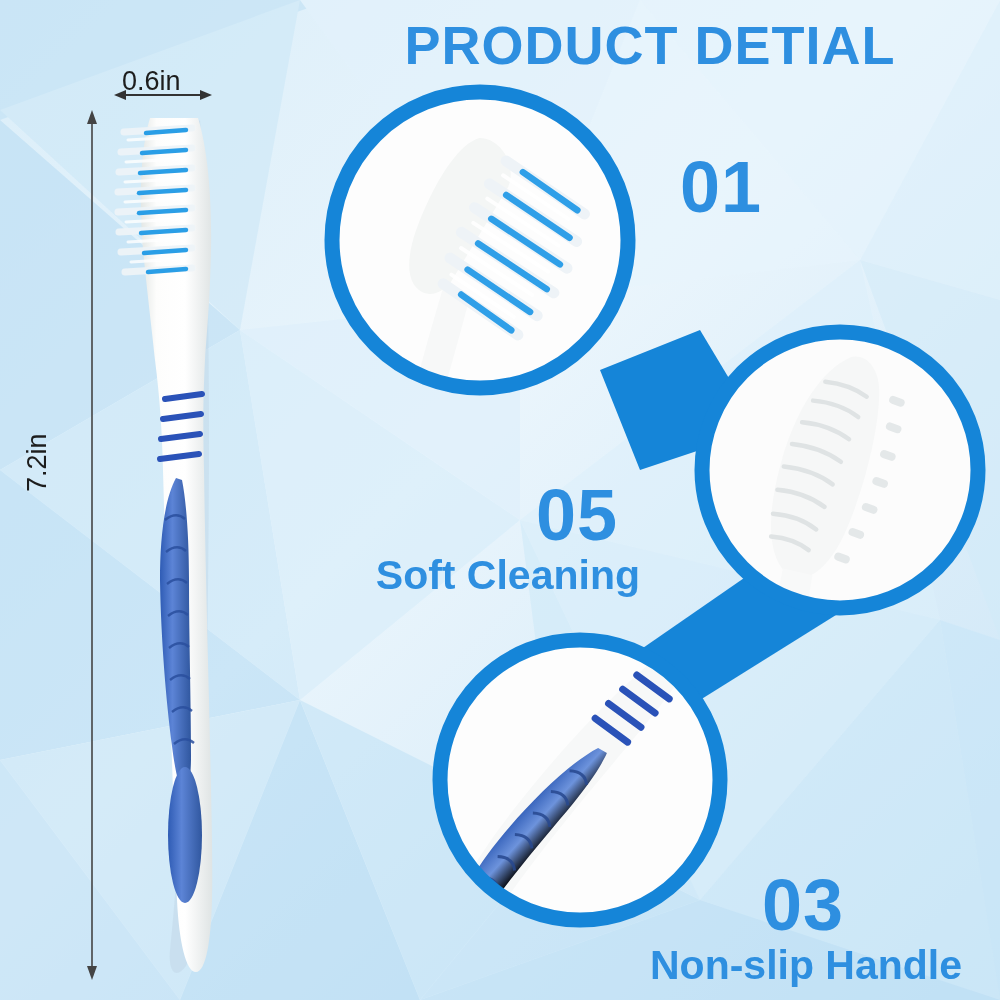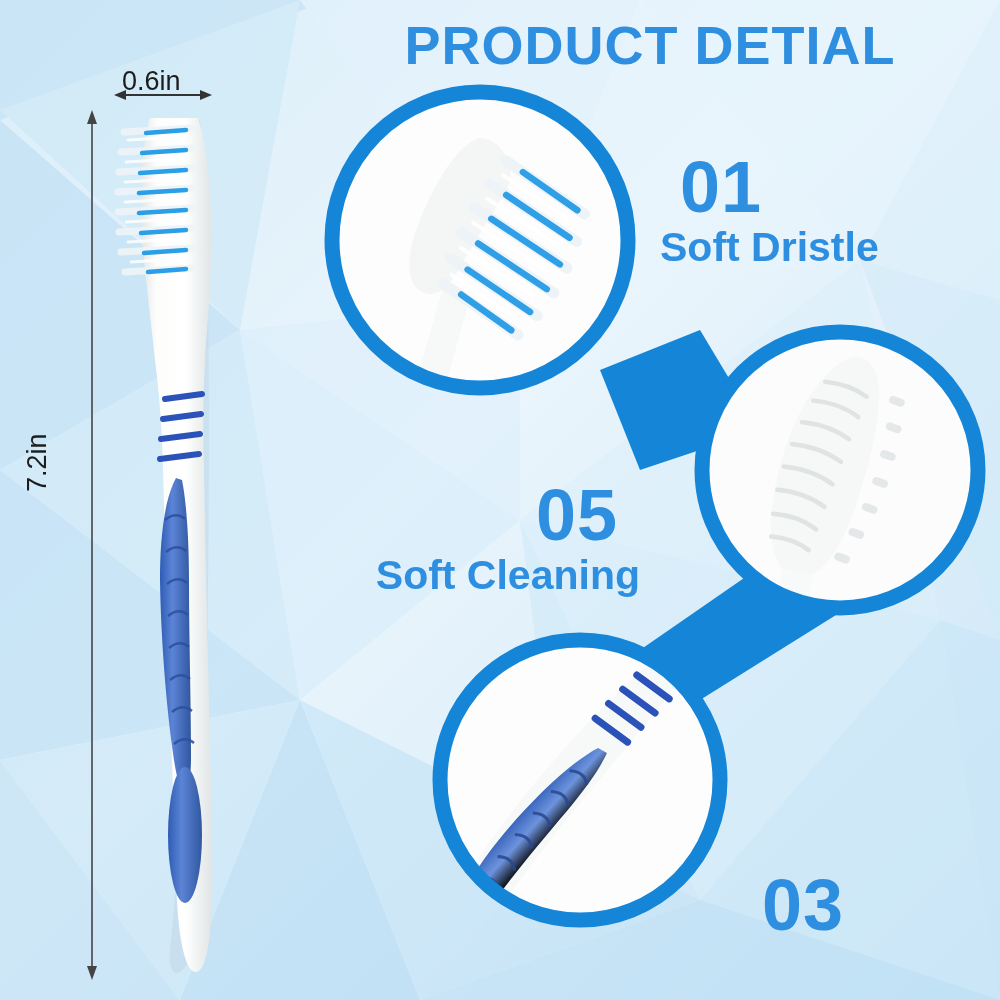--- a/index.html
+++ b/index.html
@@ -320,25 +320,25 @@
     </g>
   </svg>
 
   <div class="title">PRODUCT DETIAL</div>
 
   <div class="dimtext" id="dimW">0.6in</div>
   <div class="dimtext" id="dimH">7.2in</div>
 
   <div class="callout" id="c1">
     <span class="num">01</span>
-    <span class="lbl">Soft Dristle</span>
   </div>
 
   <div class="callout" id="c2">
     <span class="num">05</span>
     <span class="lbl">Soft Cleaning</span>
   </div>
 
   <div class="callout" id="c3">
     <span class="num">03</span>
+    <span class="lbl">Non-slip Handle</span>
   </div>
 
 </div>
 
 </body></html>

